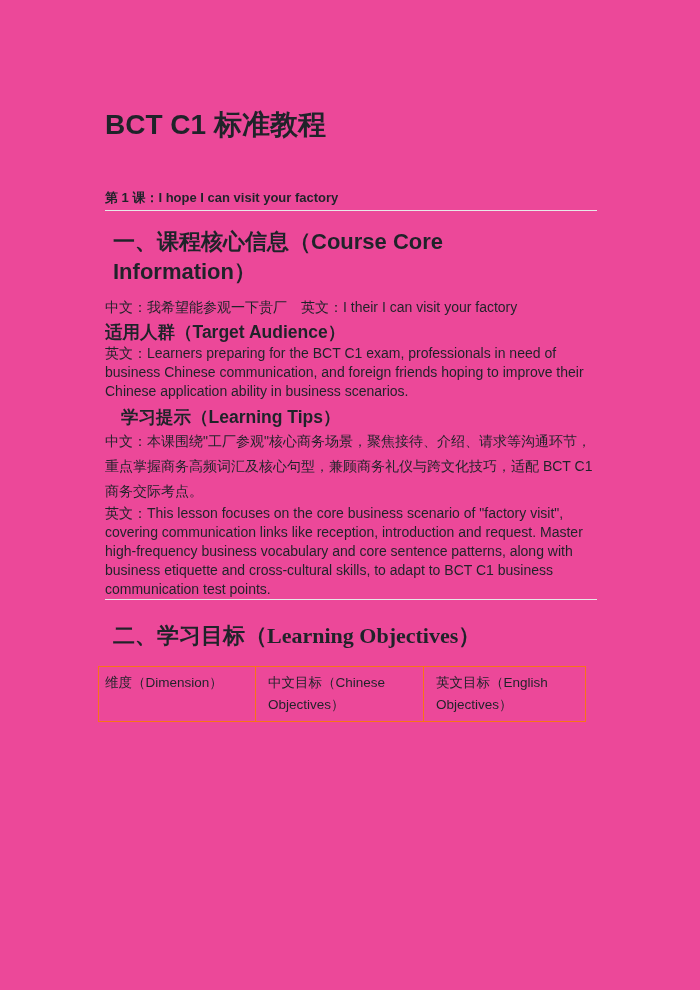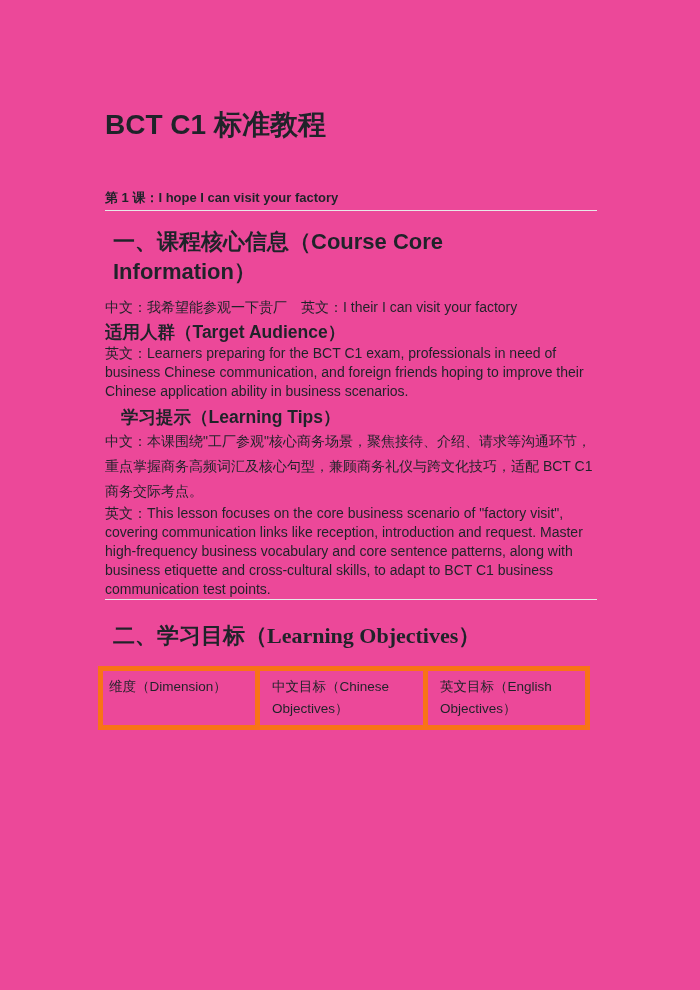--- a/index.html
+++ b/index.html
@@ -62,21 +62,21 @@
   .mt12 { margin-top: 12px; }
   .mt14 { margin-top: 14px; }
   .mt2  { margin-top: 2px; }
   table.objectives {
     margin: 15px 0 0 -7px;
     width: 487px;
     border-collapse: collapse;
     table-layout: fixed;
   }
   table.objectives th {
-    border: 5px solid #f97316;
+    border: 1px solid #f97316;
     font-weight: 400;
     font-size: 13.5px;
     line-height: 22px;
     text-align: left;
     vertical-align: top;
     padding: 5px 12px;
     overflow-wrap: break-word;
   }
   table.objectives th.first { padding-left: 6px; }
   .col-1 { width: 157px; }

